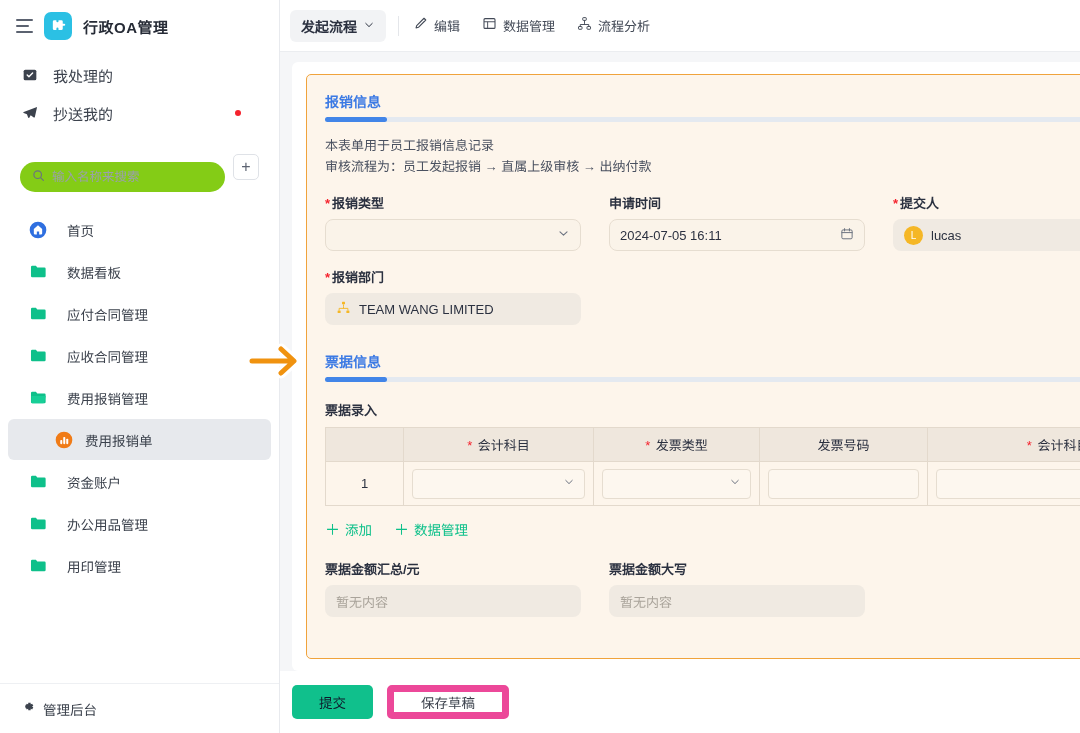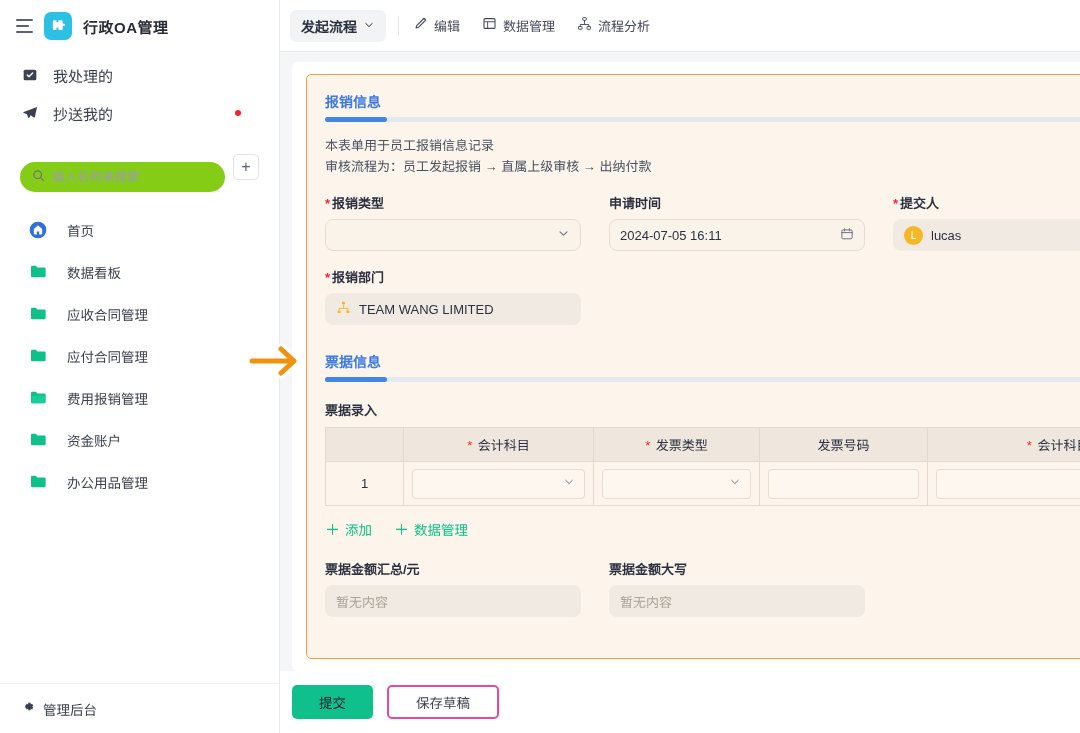--- a/index.html
+++ b/index.html
@@ -159,21 +159,21 @@
   .footer-bar {
     height: 62px; background: #fff; display: flex; align-items: center;
     gap: 14px; padding: 0 12px; position: relative;
   }
   .btn {
     height: 34px; padding: 0 27px; border-radius: 5px; font-size: 13.5px;
     display: flex; align-items: center; justify-content: center; cursor: pointer;
     font-family: "Liberation Sans", "DejaVu Sans", sans-serif;
   }
   .btn.primary { background: #10c08c; color: #0f172a; border: 0; }
-  .btn.ghost { background: #fff; color: #3c424d; border: 2px solid #ec4899; }
+  .btn.ghost { background: #fff; color: #3c424d; border: 7px solid #ec4899; }
 
   
   .anno-arrow { position: absolute; left: 248px; top: 340px; z-index: 40; }
 </style>
 </head>
 <body>
 
 <div class="app">
 
   <aside class="sidebar">
@@ -245,61 +245,80 @@
         </span>
         <span class="nav-label">数据看板</span>
       </div>
 
       <div class="nav-item">
         <span class="nav-ico">
           <svg width="19" height="19" viewBox="0 0 24 24">
               <path d="M2.5 6.4a1.6 1.6 0 0 1 1.6-1.6h4.6l1.8 2h9A1.6 1.6 0 0 1 21 8.4v9.2a1.6 1.6 0 0 1-1.6 1.6H4.1a1.6 1.6 0 0 1-1.6-1.6V6.4z" fill="#0ec08a"></path>
             </svg>
         </span>
+        <span class="nav-label">应付合同管理</span>
+      </div>
+
+      <div class="nav-item">
+        <span class="nav-ico">
+          <svg width="19" height="19" viewBox="0 0 24 24">
+              <path d="M2.5 6.4a1.6 1.6 0 0 1 1.6-1.6h4.6l1.8 2h9A1.6 1.6 0 0 1 21 8.4v9.2a1.6 1.6 0 0 1-1.6 1.6H4.1a1.6 1.6 0 0 1-1.6-1.6V6.4z" fill="#0ec08a"></path>
+            </svg>
+        </span>
         <span class="nav-label">应收合同管理</span>
       </div>
 
       <div class="nav-item">
         <span class="nav-ico">
           <svg width="19" height="19" viewBox="0 0 24 24">
               <path d="M2.5 6.4a1.6 1.6 0 0 1 1.6-1.6h4.6l1.8 2h9A1.6 1.6 0 0 1 21 8.4v9.2a1.6 1.6 0 0 1-1.6 1.6H4.1a1.6 1.6 0 0 1-1.6-1.6V6.4z" fill="#0ec08a"></path>
-            </svg>
-        </span>
-        <span class="nav-label">应付合同管理</span>
-      </div>
-
-      <div class="nav-item">
-        <span class="nav-ico">
-          <svg width="19" height="19" viewBox="0 0 24 24">
-              <path d="M2.5 6.4a1.6 1.6 0 0 1 1.6-1.6h4.6l1.8 2h9A1.6 1.6 0 0 1 21 8.4v9.2a1.6 1.6 0 0 1-1.6 1.6H4.1a1.6 1.6 0 0 1-1.6-1.6V6.4z" fill="#0ec08a"></path>
               <path d="M3 10h18l-1.7 8.2a1.4 1.4 0 0 1-1.4 1H4.4a1.4 1.4 0 0 1-1.4-1.2L3 10z" fill="#17cf97"></path>
             </svg>
         </span>
         <span class="nav-label">费用报销管理</span>
       </div>
 
+      <div class="nav-item sub active">
+        <span class="nav-ico">
+          <svg width="20" height="20" viewBox="0 0 24 24">
+              <circle cx="12" cy="12" r="10" fill="#f07b17"></circle>
+              <rect x="7.5" y="12" width="2.4" height="5" rx="1" fill="#fff"></rect>
+              <rect x="11.1" y="8.4" width="2.4" height="8.6" rx="1" fill="#fff"></rect>
+              <rect x="14.7" y="10.4" width="2.4" height="6.6" rx="1" fill="#fff"></rect>
+            </svg>
+        </span>
+        <span class="nav-label">费用报销单</span>
+      </div>
 
       <div class="nav-item">
         <span class="nav-ico">
           <svg width="19" height="19" viewBox="0 0 24 24">
               <path d="M2.5 6.4a1.6 1.6 0 0 1 1.6-1.6h4.6l1.8 2h9A1.6 1.6 0 0 1 21 8.4v9.2a1.6 1.6 0 0 1-1.6 1.6H4.1a1.6 1.6 0 0 1-1.6-1.6V6.4z" fill="#0ec08a"></path>
             </svg>
         </span>
         <span class="nav-label">资金账户</span>
       </div>
 
       <div class="nav-item">
         <span class="nav-ico">
           <svg width="19" height="19" viewBox="0 0 24 24">
               <path d="M2.5 6.4a1.6 1.6 0 0 1 1.6-1.6h4.6l1.8 2h9A1.6 1.6 0 0 1 21 8.4v9.2a1.6 1.6 0 0 1-1.6 1.6H4.1a1.6 1.6 0 0 1-1.6-1.6V6.4z" fill="#0ec08a"></path>
             </svg>
         </span>
         <span class="nav-label">办公用品管理</span>
       </div>
 
+      <div class="nav-item">
+        <span class="nav-ico">
+          <svg width="19" height="19" viewBox="0 0 24 24">
+              <path d="M2.5 6.4a1.6 1.6 0 0 1 1.6-1.6h4.6l1.8 2h9A1.6 1.6 0 0 1 21 8.4v9.2a1.6 1.6 0 0 1-1.6 1.6H4.1a1.6 1.6 0 0 1-1.6-1.6V6.4z" fill="#0ec08a"></path>
+            </svg>
+        </span>
+        <span class="nav-label">用印管理</span>
+      </div>
     </nav>
 
     <div class="sb-footer">
       <span>
         <svg width="15" height="15" viewBox="0 0 24 24">
             <path d="M12 8.2a3.8 3.8 0 1 0 0 7.6 3.8 3.8 0 0 0 0-7.6zm9.3 5.1l-1.9-1.1v-.4l1.9-1.1-1.9-3.3-1.9 1.1-.4-.2-.1-2.2h-3.8l-.1 2.2-.4.2-1.9-1.1-1.9 3.3 1.9 1.1v.4L8.9 13.3l1.9 3.3 1.9-1.1.4.2.1 2.2h3.8l.1-2.2.4-.2 1.9 1.1 1.9-3.3z" fill="#3c424d"></path>
           </svg>
       </span>
       <span class="lbl">管理后台</span>
     </div>

